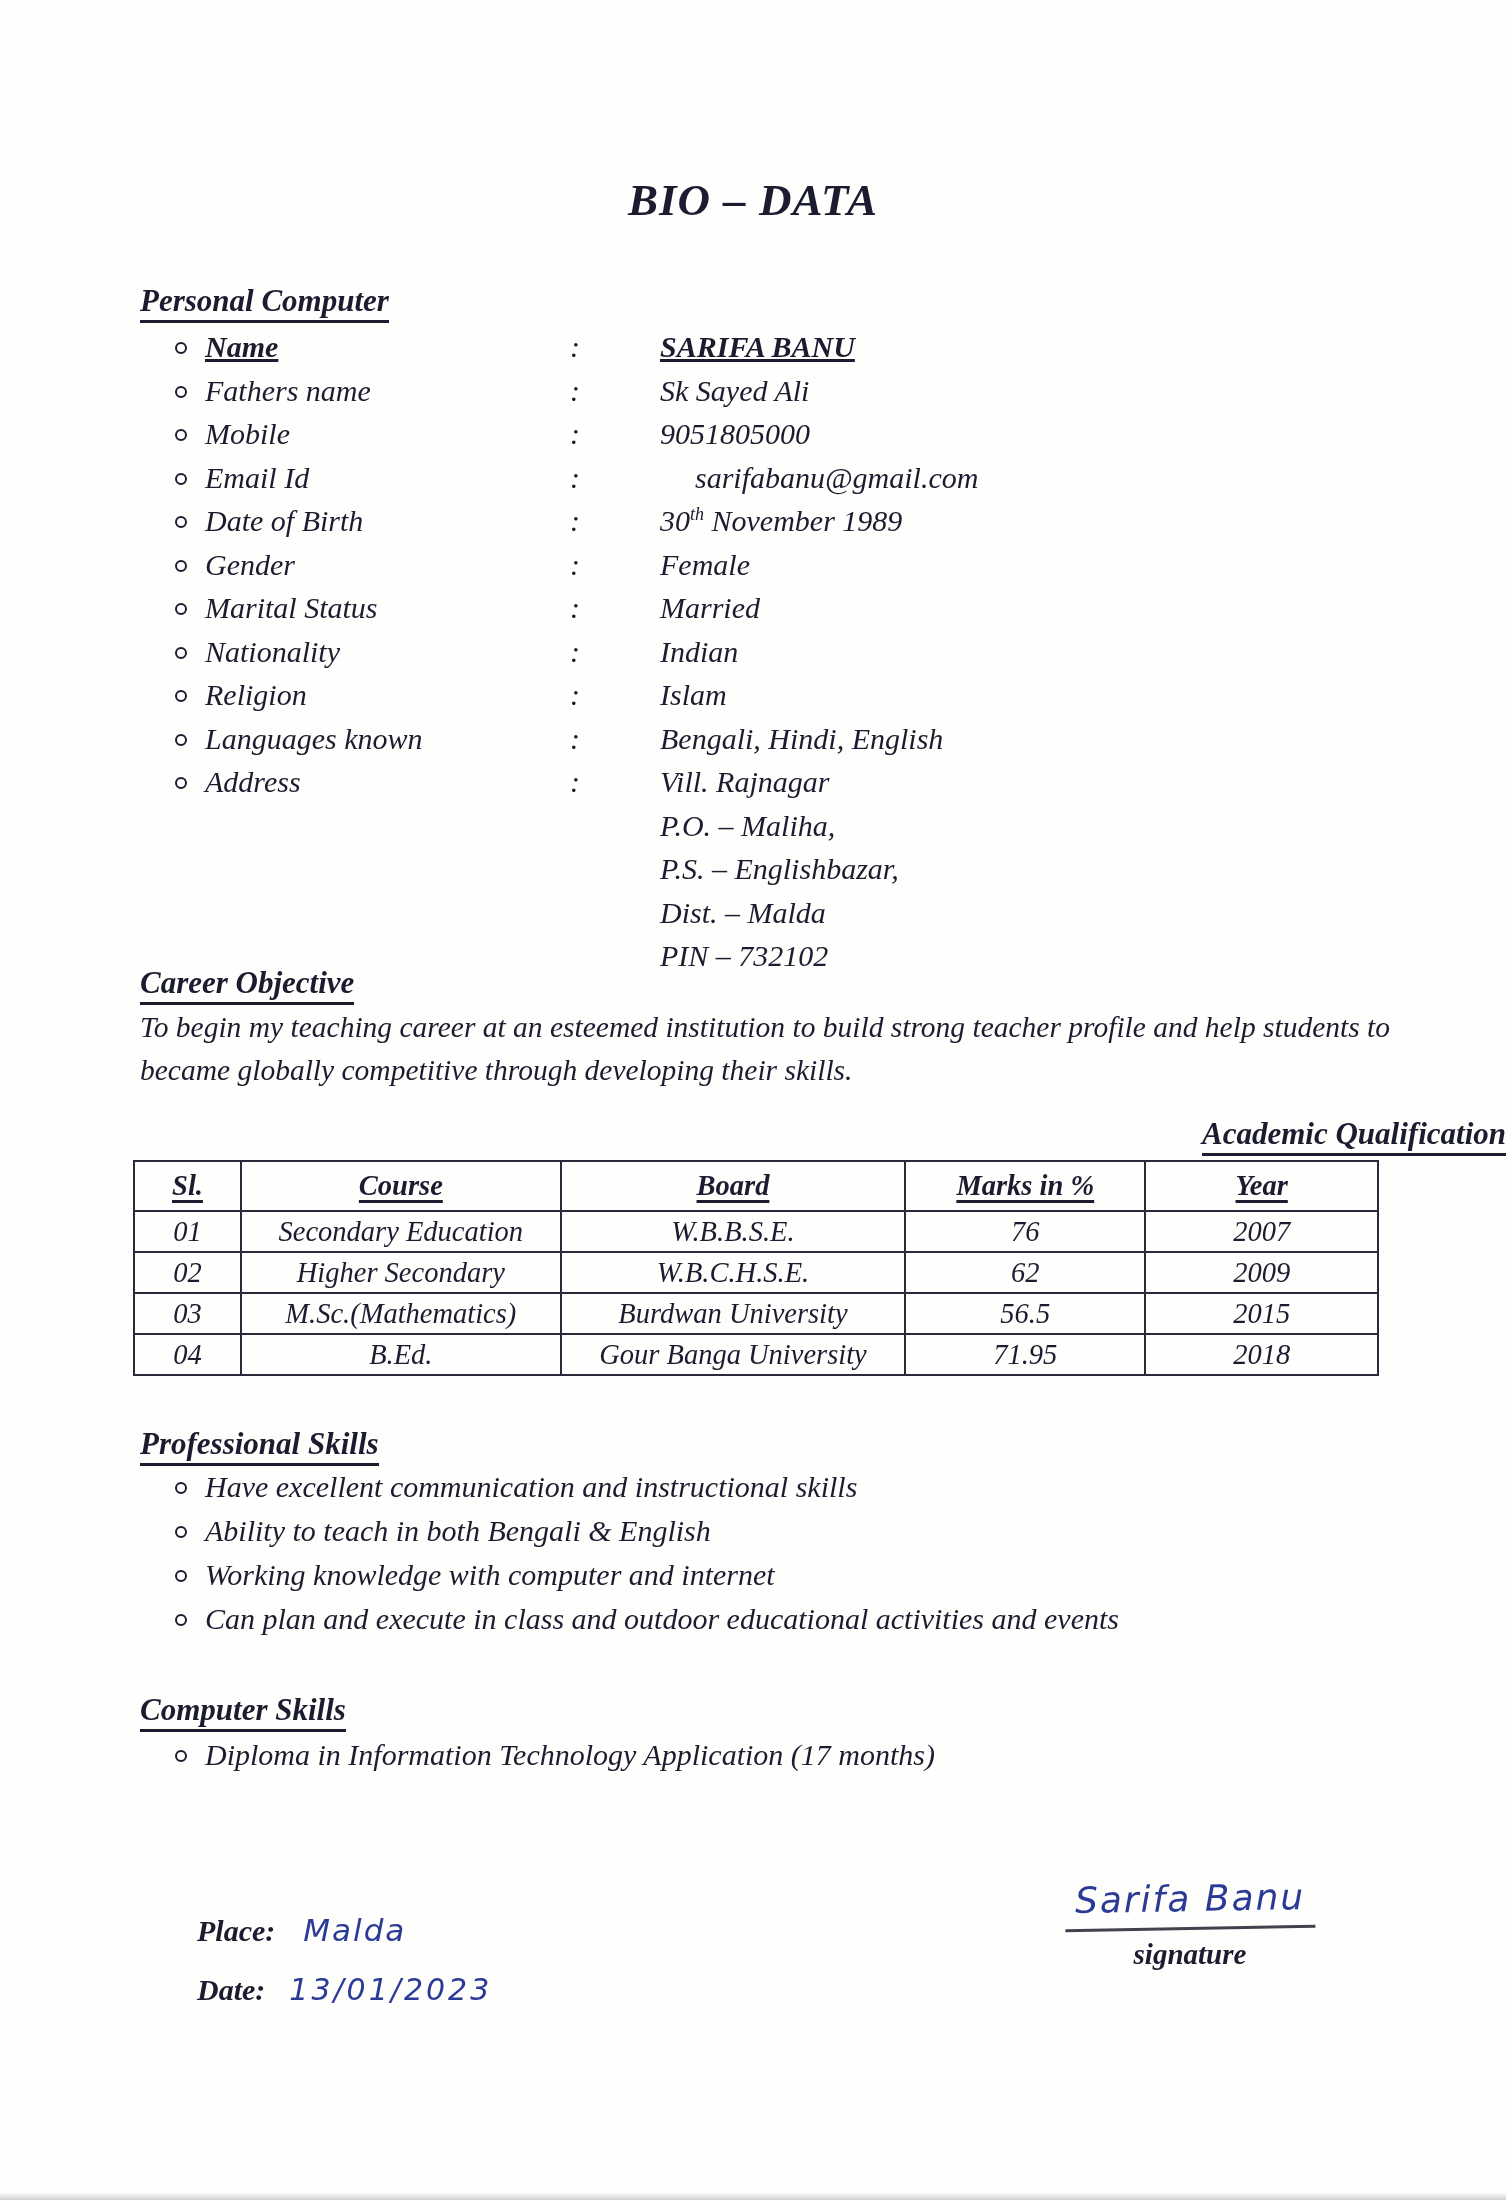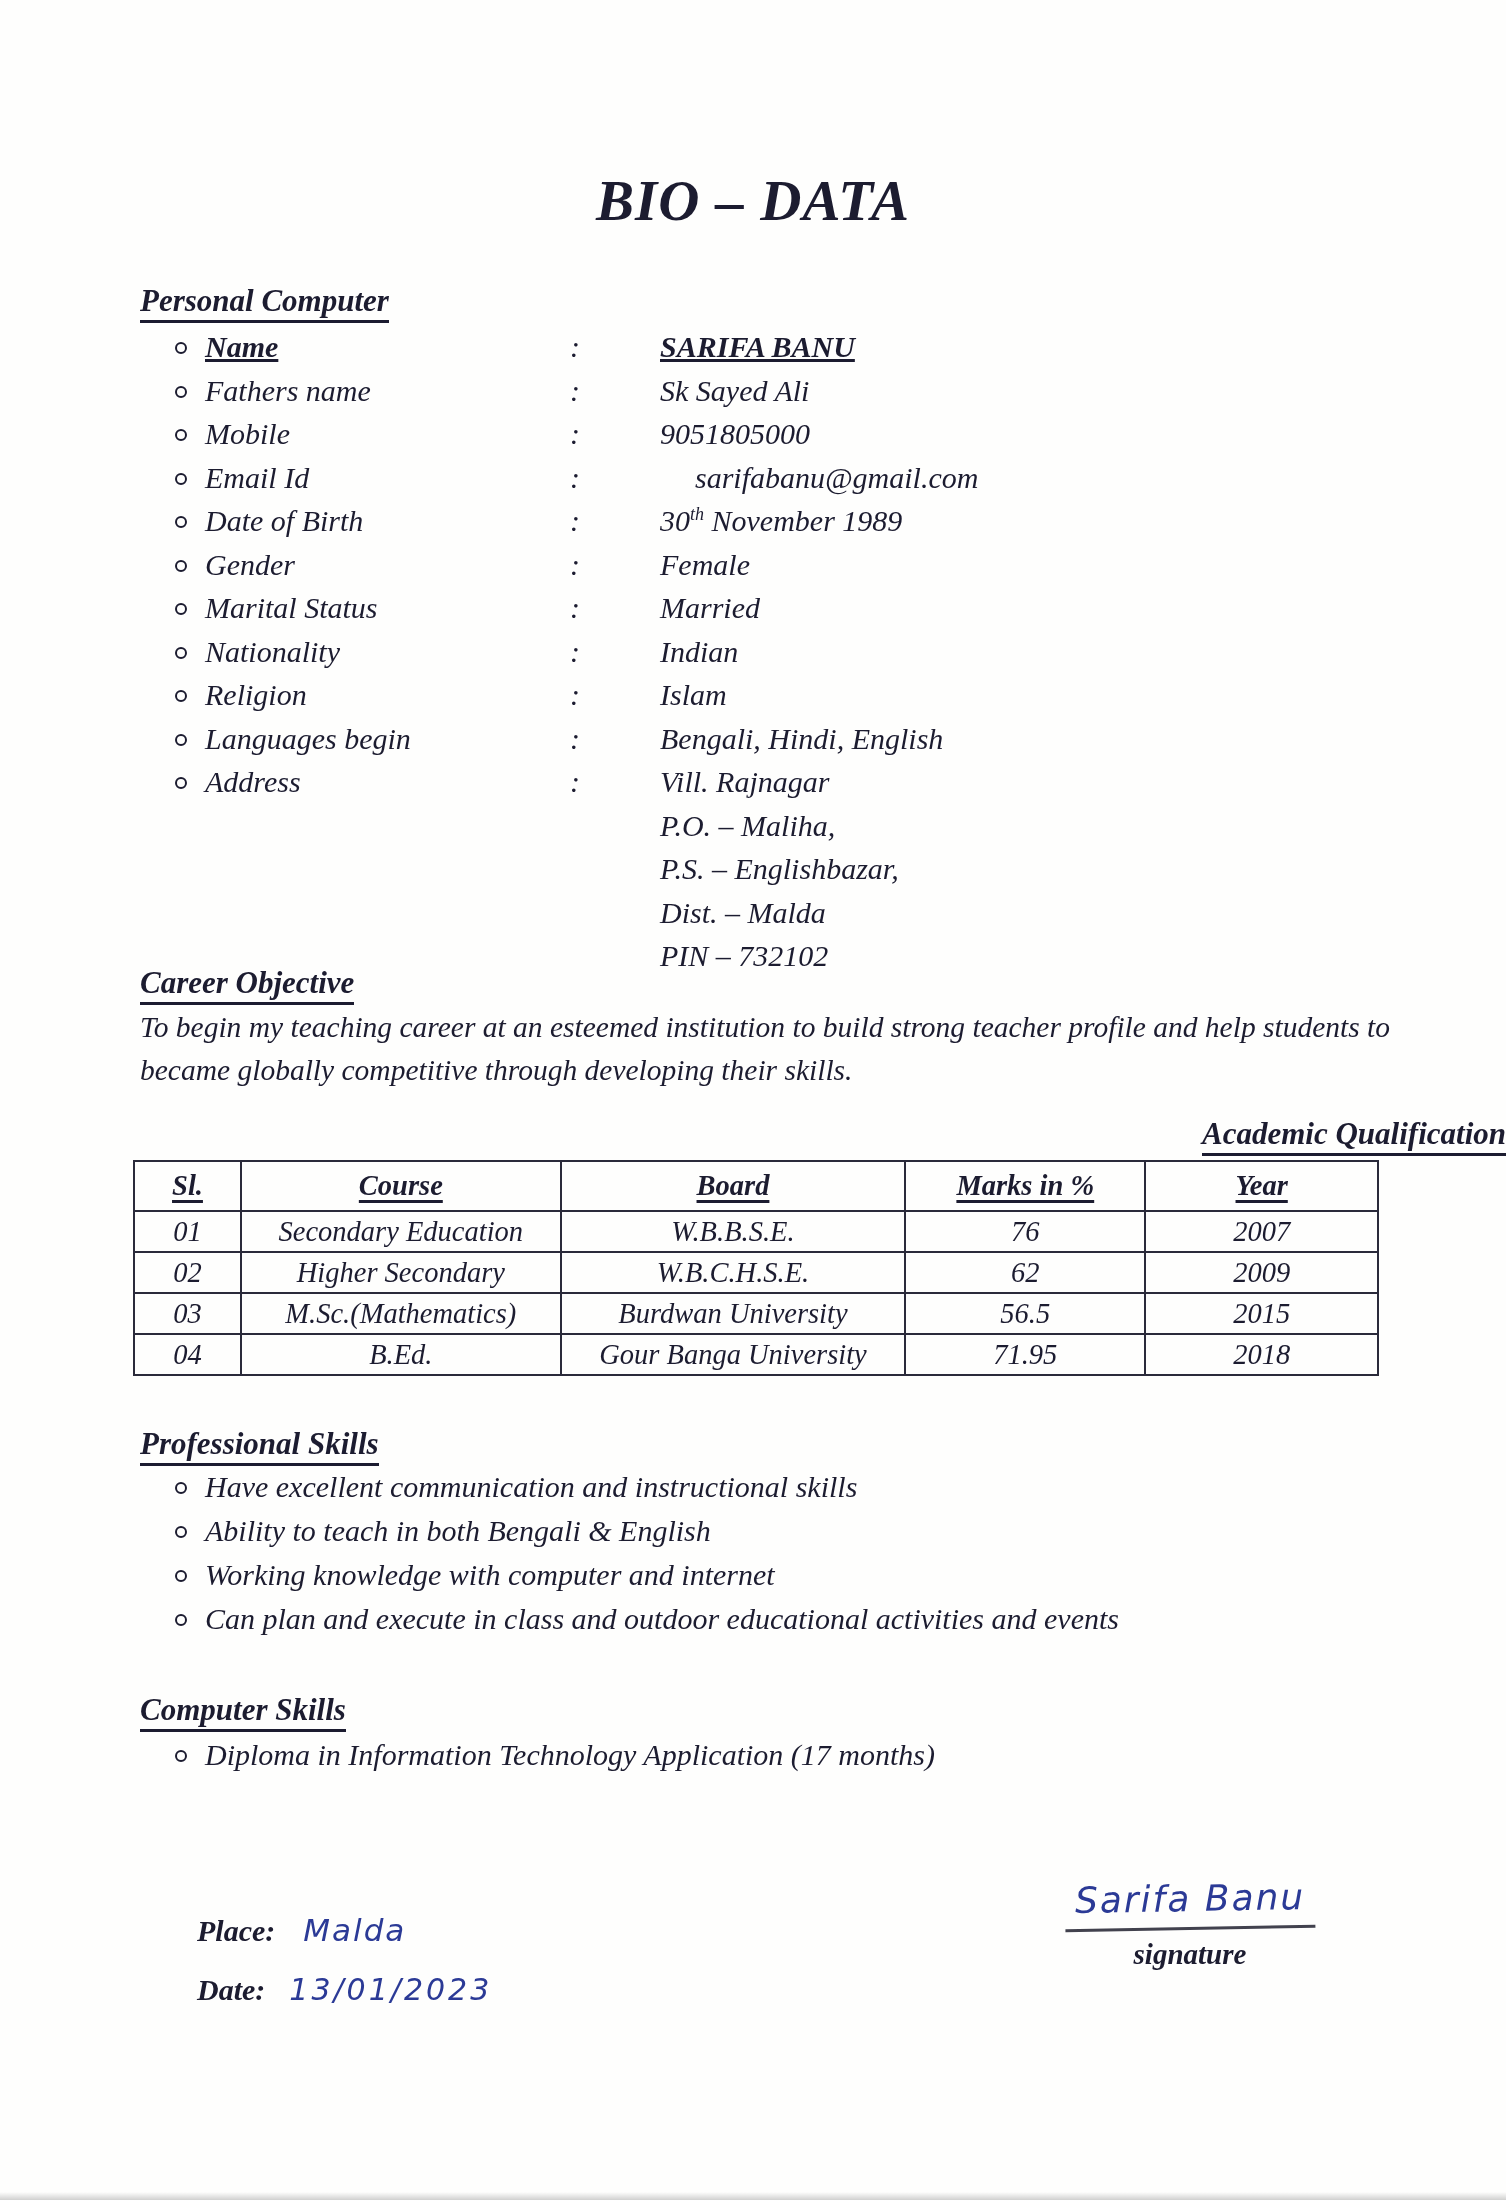--- a/index.html
+++ b/index.html
@@ -13,23 +13,23 @@
     font-style:italic;
     overflow:hidden;
     box-shadow:0 0 6px rgba(0,0,0,.25);
   }
   .scan-edge-bottom {
     position:absolute; left:0; bottom:0; width:100%; height:8px;
     background:linear-gradient(to bottom, rgba(0,0,0,0), rgba(0,0,0,.18));
   }
 
   .doc-title {
-    position:absolute; top:168px; left:0; width:100%;
+    position:absolute; top:174px; left:0; width:100%;
     text-align:center;
-    font-size:57px; font-weight:bold; letter-spacing:1px;
+    font-size:45px; font-weight:bold; letter-spacing:1px;
   }
 
   .section-heading {
     position:absolute;
     font-size:31px; font-weight:bold;
     border-bottom:3px solid currentColor;
     padding-bottom:1px;
     white-space:nowrap;
   }
 
@@ -191,21 +191,21 @@
           <span class="ring"></span>
         </span>
       <span class="pd-label">Religion</span>
       <span class="pd-colon">:</span>
       <span class="pd-value">Islam</span>
     </div>
     <div class="pd-row">
       <span class="bullet-cell">
           <span class="ring"></span>
         </span>
-      <span class="pd-label">Languages begin</span>
+      <span class="pd-label">Languages known</span>
       <span class="pd-colon">:</span>
       <span class="pd-value">Bengali, Hindi, English</span>
     </div>
     <div class="pd-row">
       <span class="bullet-cell">
           <span class="ring"></span>
         </span>
       <span class="pd-label">Address</span>
       <span class="pd-colon">:</span>
       <span class="pd-value">Vill. Rajnagar</span>

